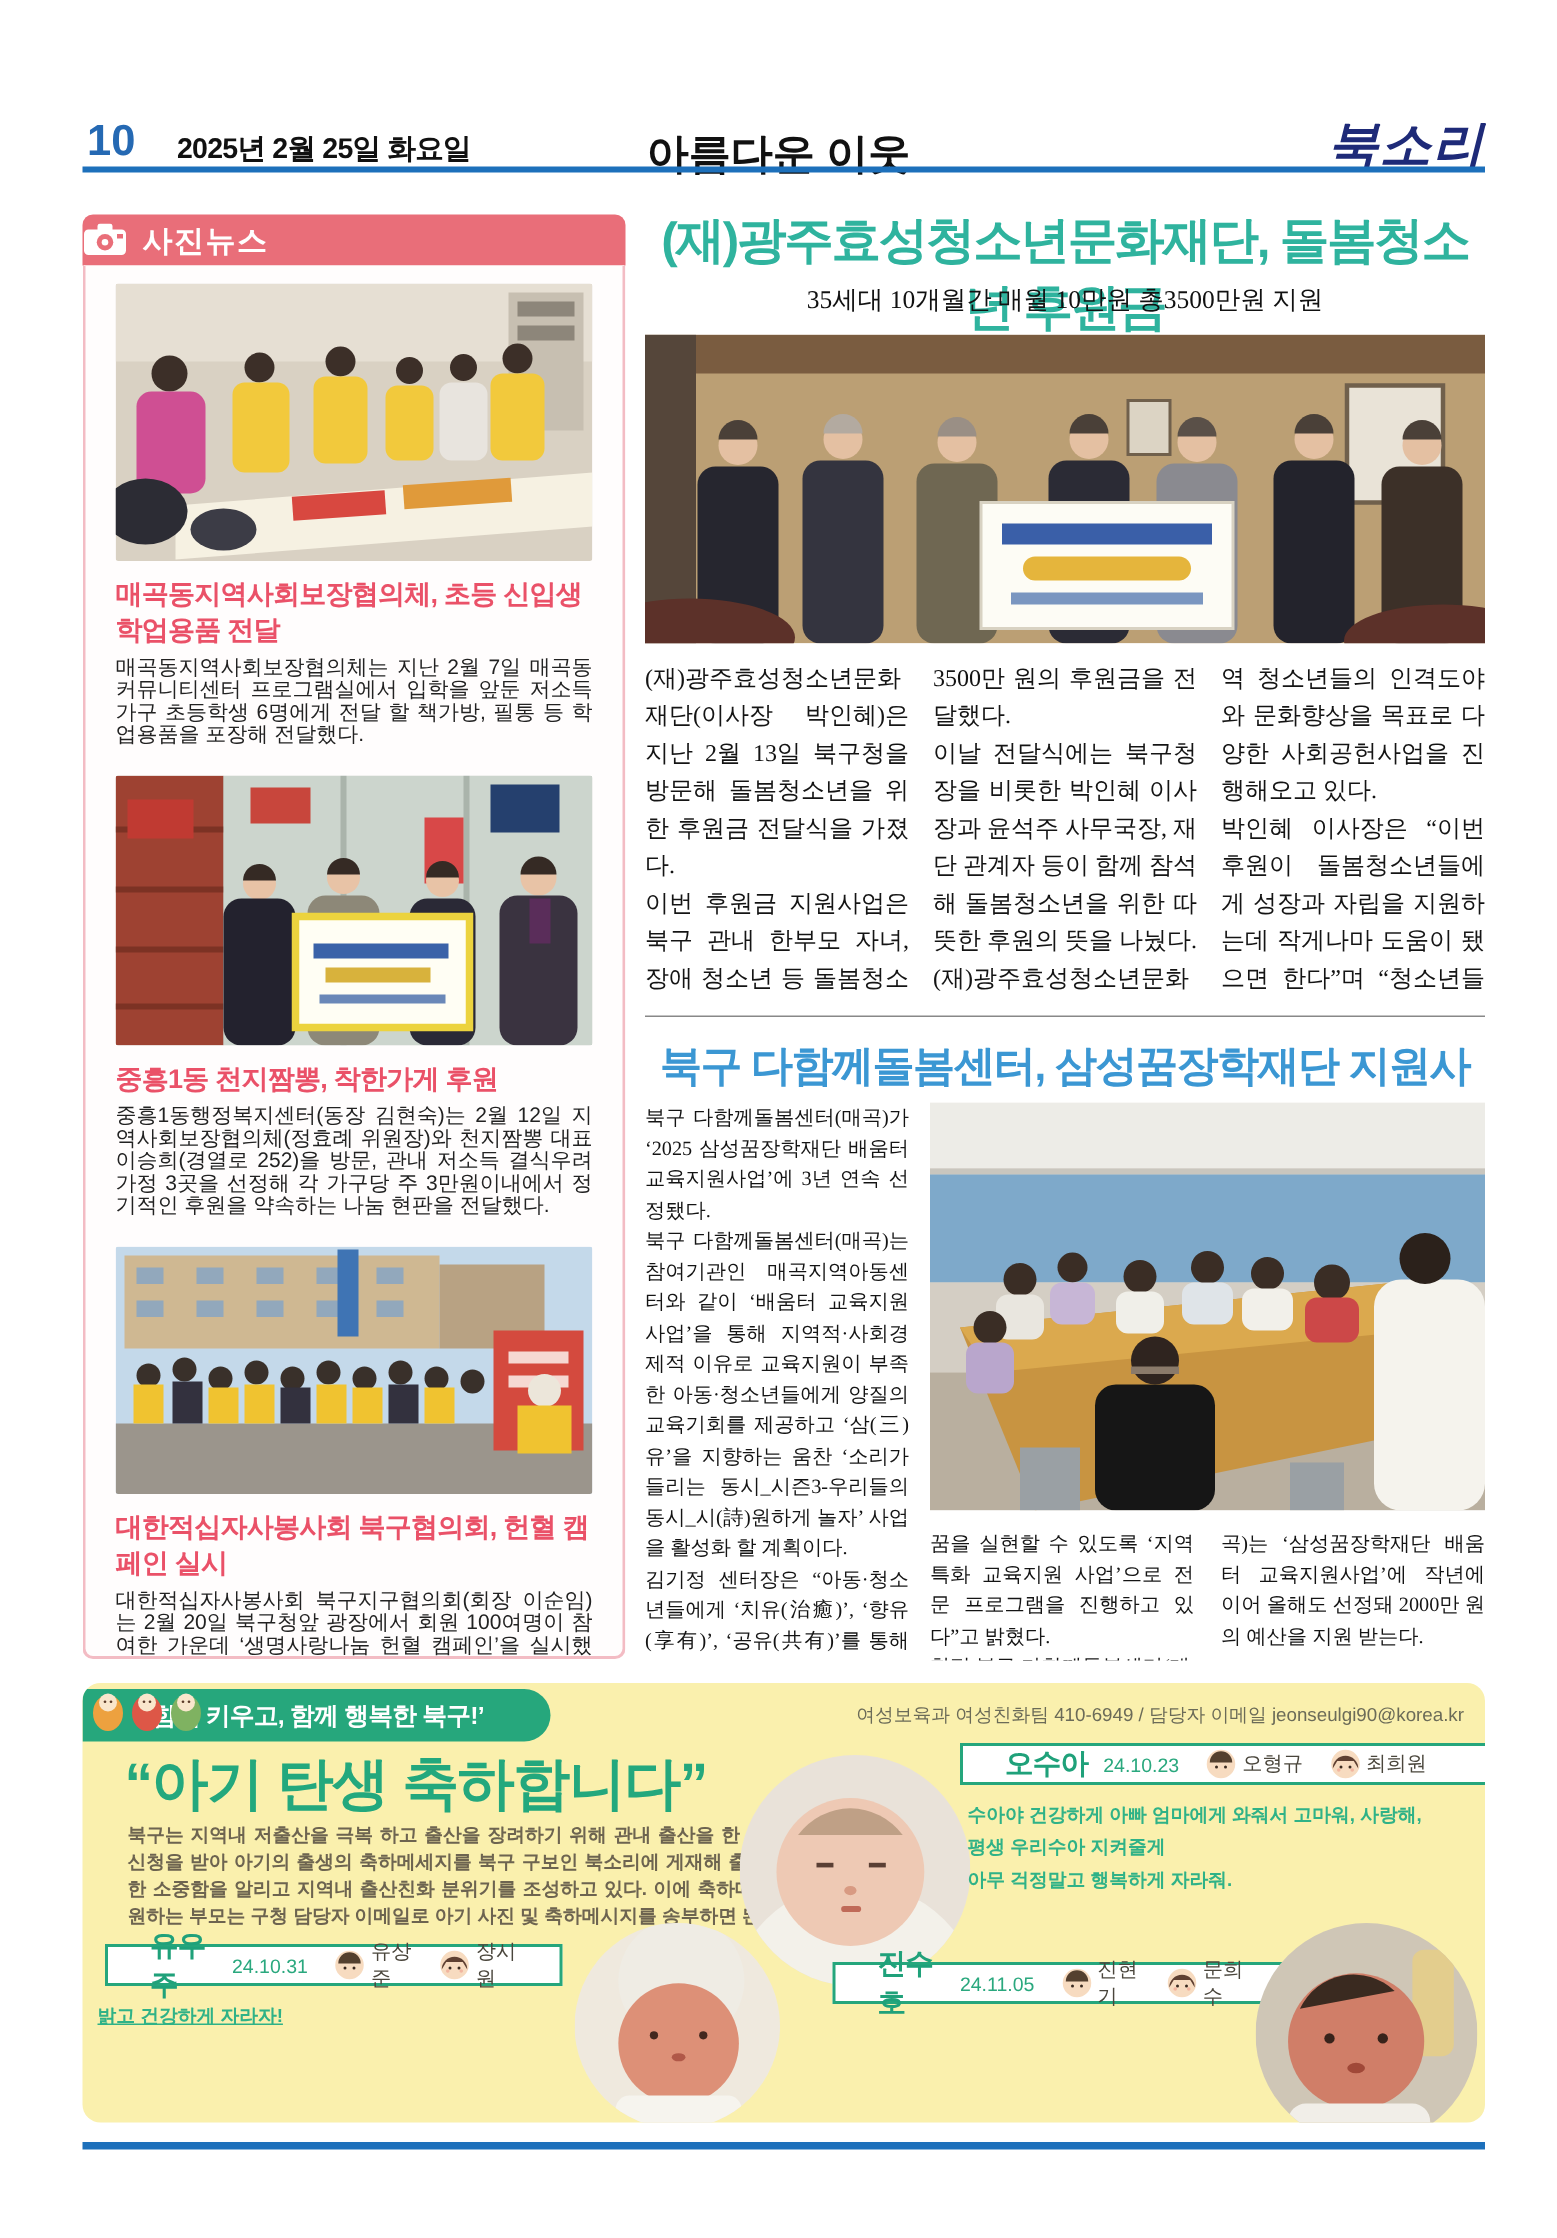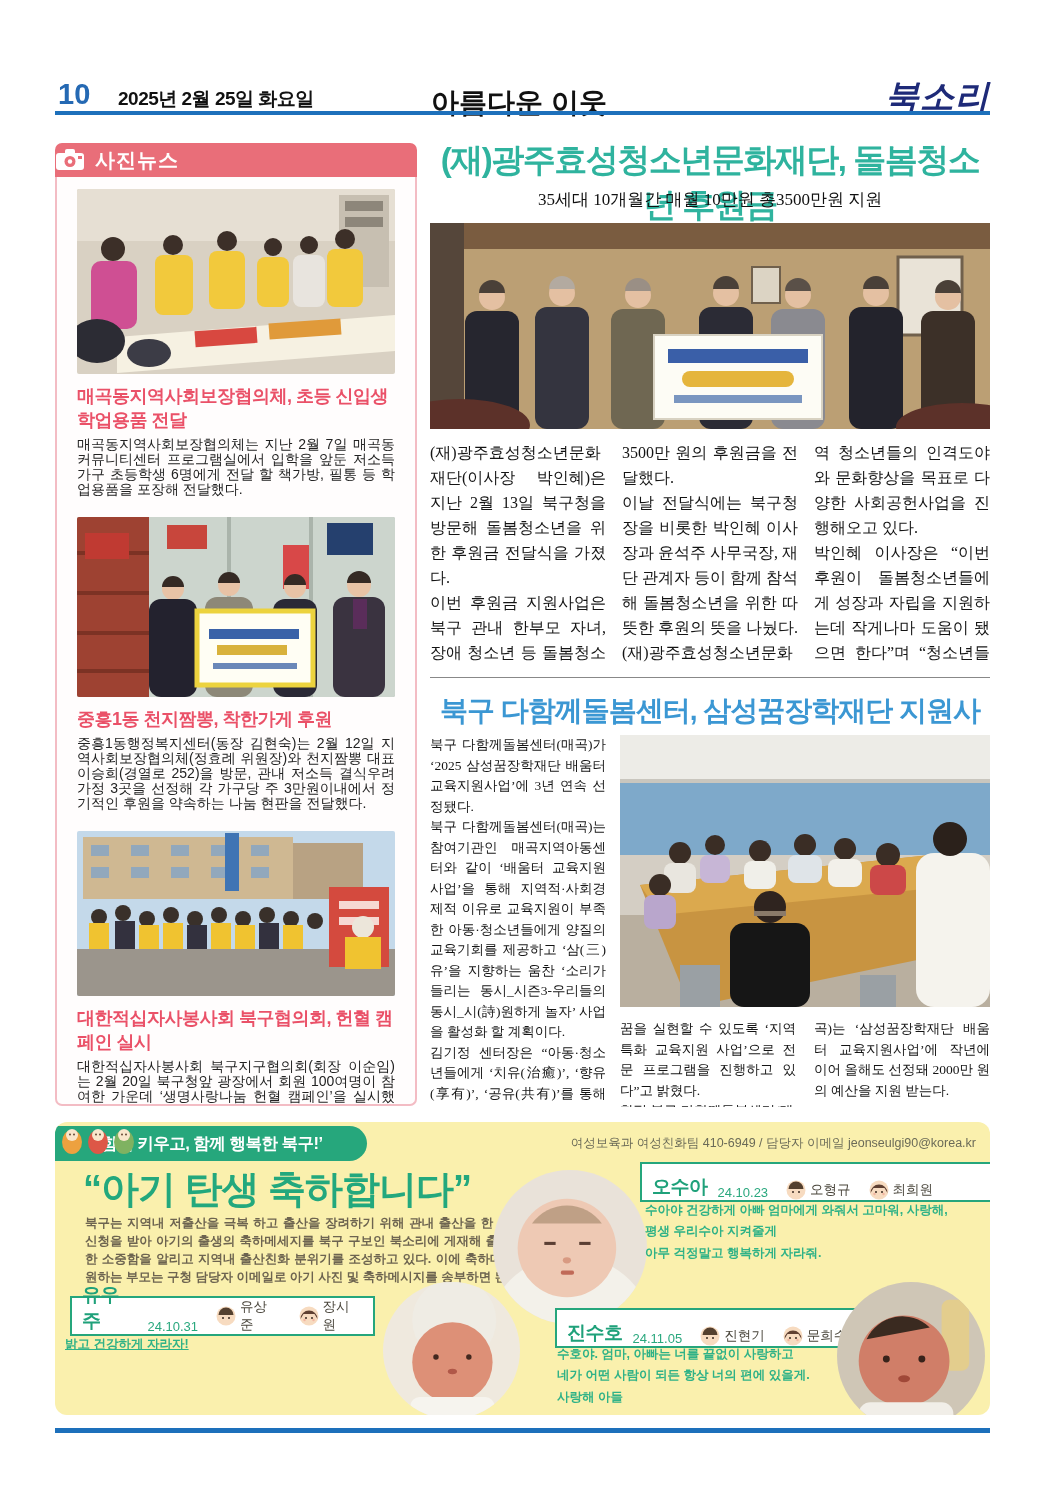--- a/index.html
+++ b/index.html
@@ -57,22 +57,22 @@
   .b-banner-label{color:#fff;font-size:16.5px;font-weight:bold;letter-spacing:-0.5px;}
   .b-babies{position:absolute;left:5px;top:-2px;display:flex;gap:2px;}
   .b-contact{position:absolute;right:14px;top:13px;font-size:12.5px;color:#6b6b58;}
   .b-heading{position:absolute;left:28px;top:42px;font-size:38px;font-weight:bold;color:#23a87d;letter-spacing:-1px;}
   .b-intro{position:absolute;left:30px;top:92px;width:455px;font-size:12.5px;line-height:18px;
            color:#6d6450;text-align:justify;font-weight:bold;}
   .b-circle{position:absolute;border-radius:50%;overflow:hidden;line-height:0;border:0;}
   .circ1{left:438px;top:48px;width:154px;height:154px;}
   .circ2{left:328px;top:160px;width:137px;height:137px;}
   .circ3{left:782px;top:160px;width:148px;height:148px;}
-  .b-bar{position:absolute;height:40px;background:#fff;border:2px solid #25a67c;box-sizing:border-box;
-         display:flex;align-items:flex-end;padding:0 10px;gap:8px;}
+  .b-bar{position:absolute;height:28px;background:#fff;border:2px solid #25a67c;box-sizing:border-box;
+         display:flex;align-items:center;padding:0 28px;gap:8px;}
   .bar1{left:585px;top:40px;width:355px;}
   .bar2{left:15px;top:174px;width:305px;}
   .bar3{left:500px;top:186px;width:305px;}
   .b-name{font-size:19px;font-weight:bold;color:#1fa17a;letter-spacing:-0.5px;}
   .b-date{font-size:13px;color:#2aa87e;margin-left:2px;}
   .b-parent{display:flex;align-items:center;gap:4px;margin-left:10px;font-size:13.5px;color:#4a463c;}
   .b-msg{position:absolute;font-size:12.5px;line-height:1.7;color:#2fb287;font-weight:bold;}
   .msg1{left:590px;top:78px;width:345px;}
   .msg2{left:10px;top:212px;width:300px;text-decoration:underline;}
   .msg3{left:502px;top:222px;width:270px;}
@@ -458,23 +458,20 @@
               <path d="M1.5 13 a8.5 8.5 0 0 1 17 0 l-3 -5 h-11 z" fill="#5f4032"></path>
               <circle cx="7" cy="12" r="1" fill="#3a2a20"></circle>
               <circle cx="13" cy="12" r="1" fill="#3a2a20"></circle>
               <circle cx="5.5" cy="14" r="1.2" fill="#f2b5a0"></circle>
               <circle cx="14.5" cy="14" r="1.2" fill="#f2b5a0"></circle>
             </svg>
         </span>
         <span>문희수</span>
       </span>
     </div>
-    <div class="b-msg msg3 ws">수호야. 엄마, 아빠는 너를 끝없이 사랑하고
-네가 어떤 사람이 되든 항상 너의 편에 있을게.
-사랑해 아들</div>
 
     <div class="b-circle circ3">
       <svg width="148" height="148" viewBox="0 0 150 150" preserveAspectRatio="none">
         <rect width="150" height="150" fill="#cfc6b6"></rect>
         <rect x="106" y="18" width="28" height="72" rx="8" fill="#e3cd8d"></rect>
         <circle cx="68" cy="80" r="46" fill="#d07e68"></circle>
         <path d="M30 58 a40 40 0 0 1 64 -12" fill="#3a2a20"></path>
         <circle cx="50" cy="78" r="3.5" fill="#38231b"></circle>
         <circle cx="86" cy="78" r="3.5" fill="#38231b"></circle>
         <ellipse cx="68" cy="98" rx="6" ry="3.5" fill="#a04838"></ellipse>

